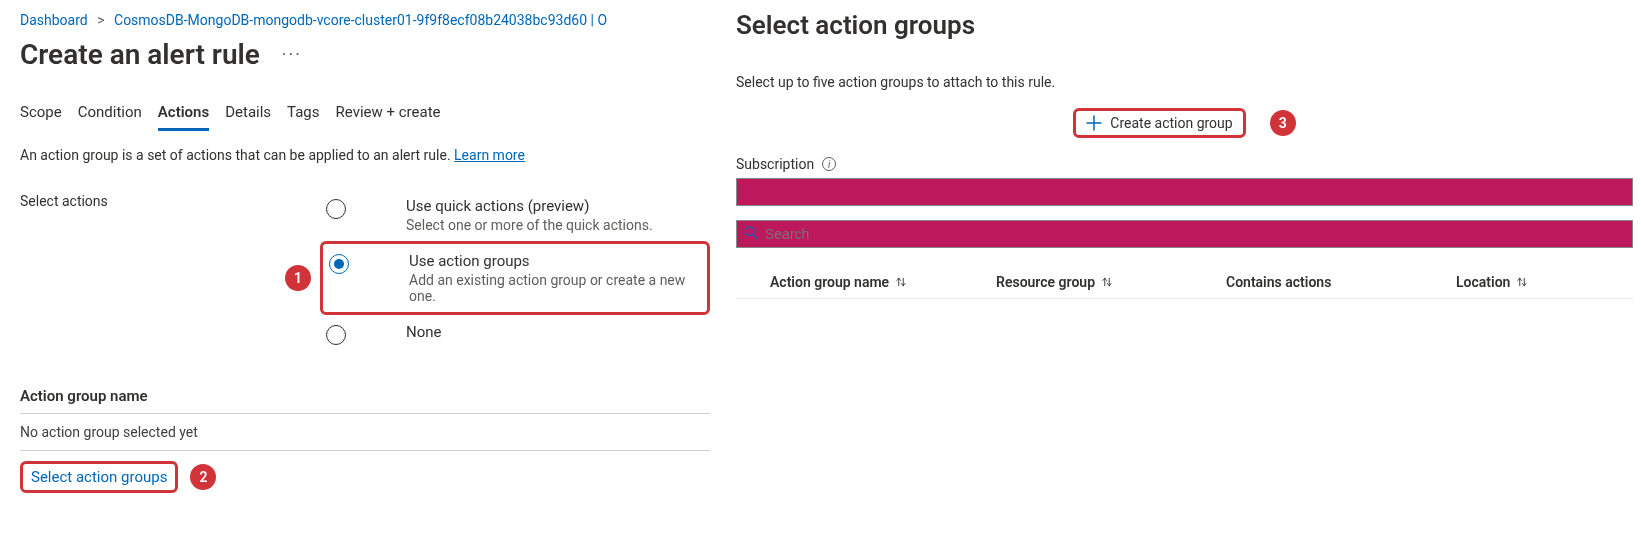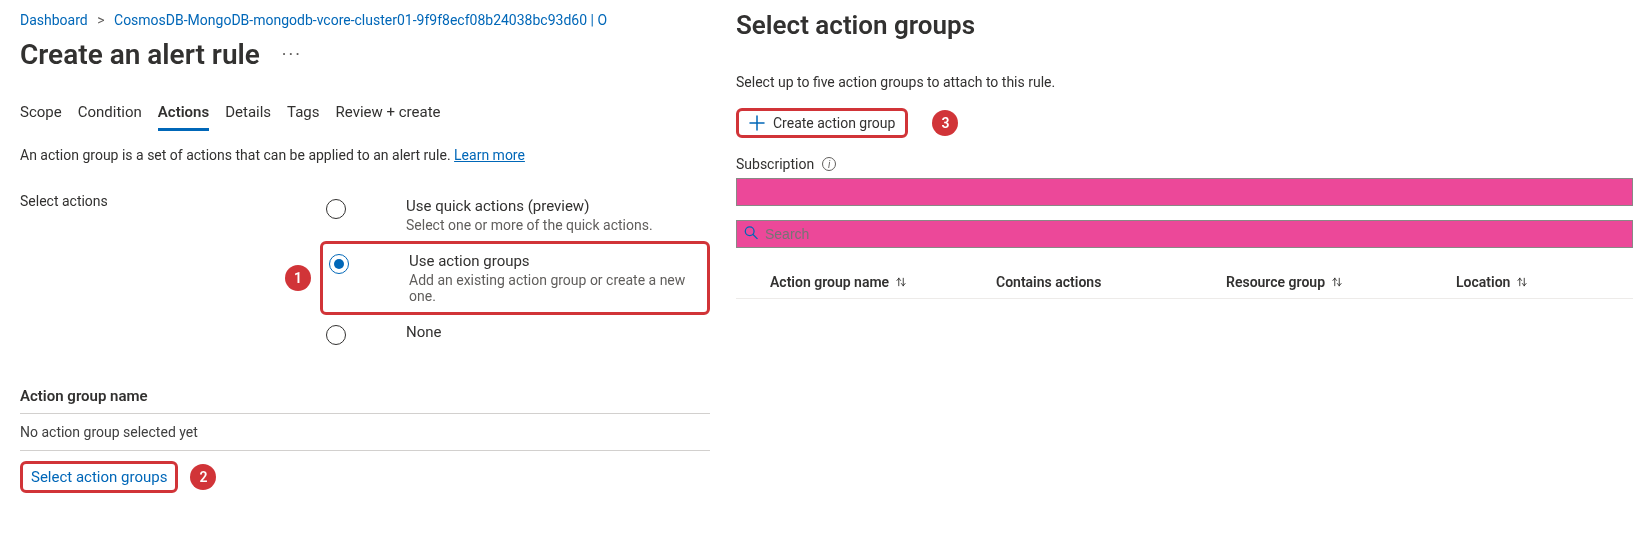--- a/index.html
+++ b/index.html
@@ -208,20 +208,21 @@
   .panel-desc {
     font-size: 14px;
     color: #323130;
     margin-bottom: 18px;
   }
   .create-row {
     display: flex;
     align-items: center;
     gap: 24px;
     margin-bottom: 18px;
+    justify-content: center;
   }
   .create-btn {
     display: inline-flex;
     align-items: center;
     gap: 8px;
     padding: 4px 10px;
     cursor: pointer;
   }
   .plus-icon {
     width: 16px; height: 16px;
@@ -246,21 +247,21 @@
     align-items: center;
     justify-content: center;
     font-size: 10px;
     color: #605e5c;
     font-style: italic;
   }
   .sub-input, .search-input {
     width: 100%;
     height: 28px;
     border: 1px solid #8a8886;
-    background: #ec4899;
+    background: #be185d;
     font-size: 14px;
     padding: 0 8px;
   }
   .search-wrap {
     position: relative;
     margin-top: 14px;
     margin-bottom: 18px;
   }
   .search-wrap .search-icon {
     position: absolute;
@@ -415,31 +416,31 @@
 
     <div class="th-row">
       <div class="th-cell c1">
         <span>Action group name</span>
         <span class="sort-icon">
           <svg width="12" height="12" viewBox="0 0 16 16">
               <path d="M5 3v10M5 3l-2.5 3M5 3l2.5 3 M11 13V3M11 13l-2.5-3M11 13l2.5-3" stroke="#323130" stroke-width="1.2" fill="none" stroke-linecap="round" stroke-linejoin="round"></path>
             </svg>
         </span>
       </div>
-      <div class="th-cell c3">
-        <span>Contains actions</span>
-      </div>
       <div class="th-cell c2">
         <span>Resource group</span>
         <span class="sort-icon">
           <svg width="12" height="12" viewBox="0 0 16 16">
               <path d="M5 3v10M5 3l-2.5 3M5 3l2.5 3 M11 13V3M11 13l-2.5-3M11 13l2.5-3" stroke="#323130" stroke-width="1.2" fill="none" stroke-linecap="round" stroke-linejoin="round"></path>
             </svg>
         </span>
       </div>
+      <div class="th-cell c3">
+        <span>Contains actions</span>
+      </div>
       <div class="th-cell c4">
         <span>Location</span>
         <span class="sort-icon">
           <svg width="12" height="12" viewBox="0 0 16 16">
               <path d="M5 3v10M5 3l-2.5 3M5 3l2.5 3 M11 13V3M11 13l-2.5-3M11 13l2.5-3" stroke="#323130" stroke-width="1.2" fill="none" stroke-linecap="round" stroke-linejoin="round"></path>
             </svg>
         </span>
       </div>
     </div>
 

